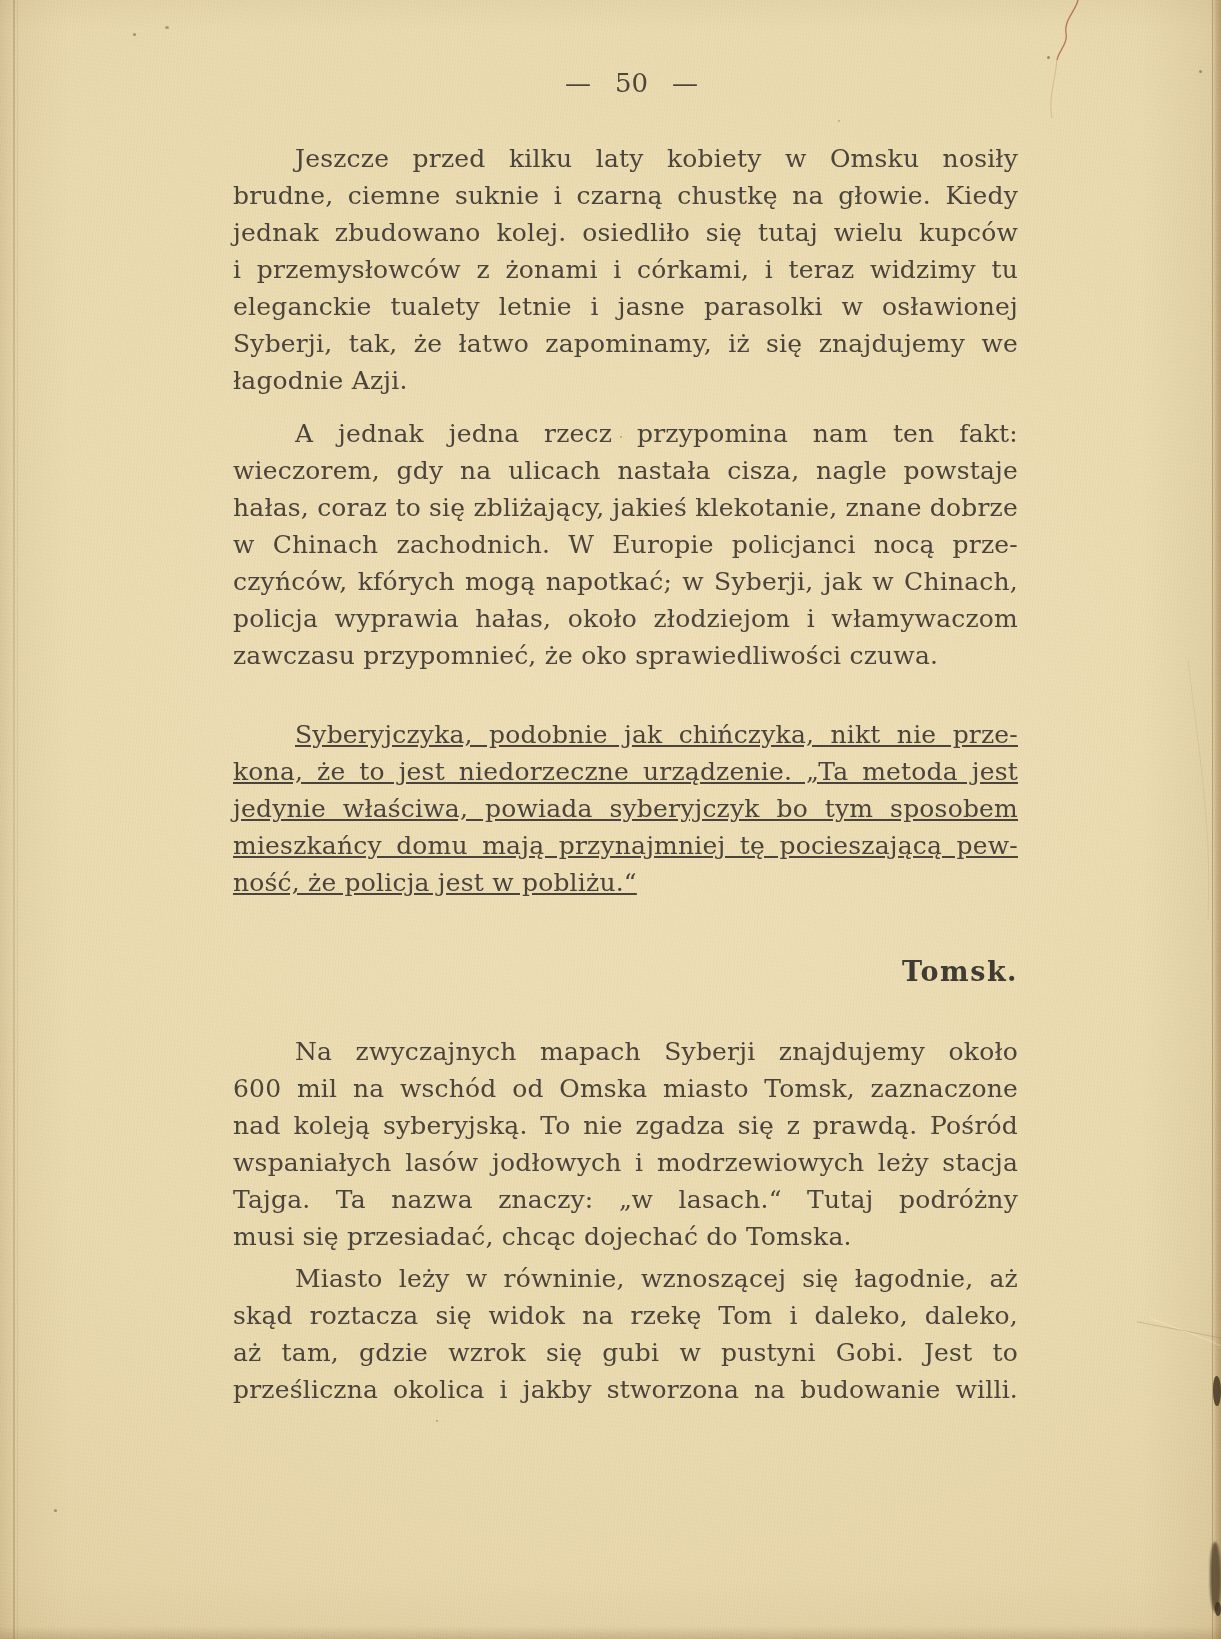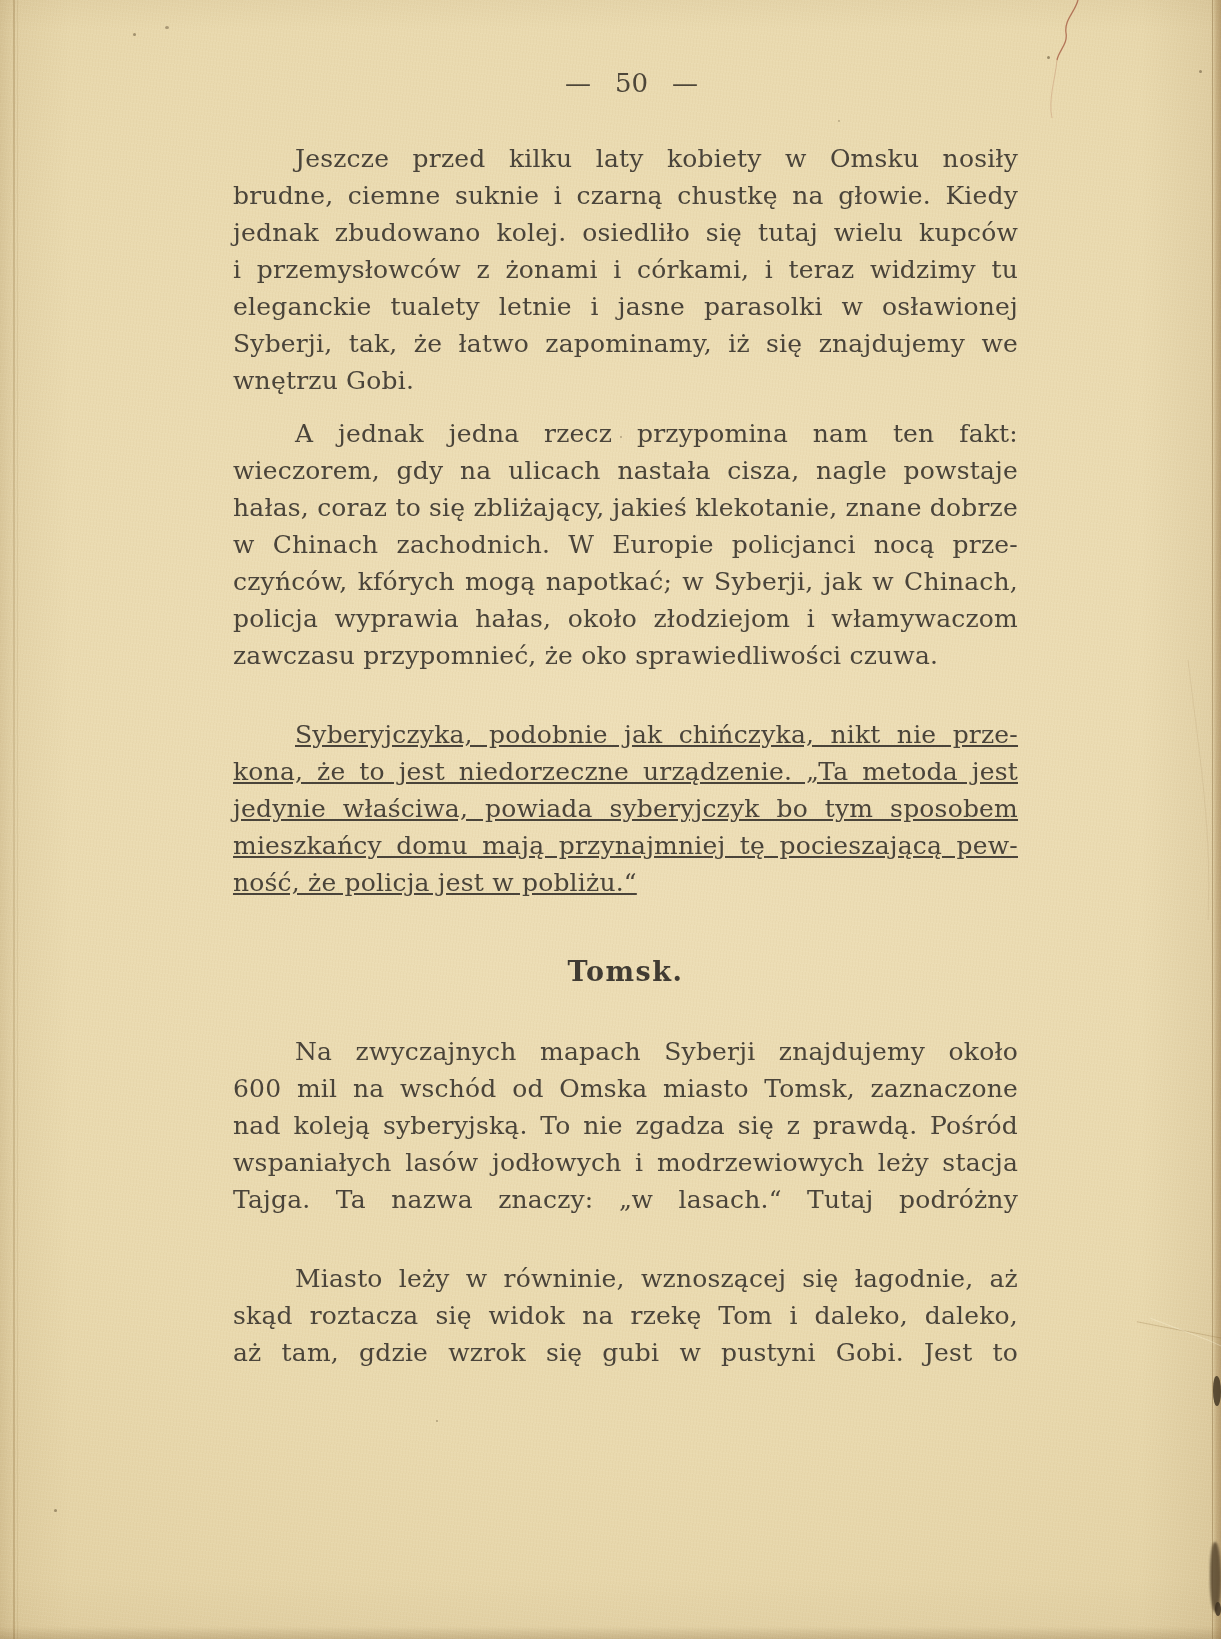--- a/index.html
+++ b/index.html
@@ -39,21 +39,21 @@
   .line {
     height: 37px; line-height: 37px;
     text-align: justify; text-align-last: justify;
     letter-spacing: 0.2px;
     white-space: normal;
   }
   .line.first { text-indent: 62px; }
   .line.last { text-align-last: left; }
   .line.last.fill { text-align-last: justify; }
   .heading-block {
-    text-align: center;
+    text-align: right;
     font-weight: bold;
     font-size: 27px; line-height: 40px;
     letter-spacing: 1.5px;
     color: #413c33;
   }
   
   .fold-line-left {
     position: absolute; left: 13px; top: 0; width: 2px; height: 100%;
     background: linear-gradient(180deg, rgba(140,110,60,0.30), rgba(140,110,60,0.18) 50%, rgba(140,110,60,0.32));
   }
@@ -99,21 +99,21 @@
   </div>
 
   <div class="text-column">
       <div class="block" style="top: 140px;">
         <div class="line first">Jeszcze przed kilku laty kobiety w Omsku nosiły</div>
         <div class="line">brudne, ciemne suknie i czarną chustkę na głowie. Kiedy</div>
         <div class="line">jednak zbudowano kolej. osiedliło się tutaj wielu kupców</div>
         <div class="line">i przemysłowców z żonami i córkami, i teraz widzimy tu</div>
         <div class="line">eleganckie tualety letnie i jasne parasolki w osławionej</div>
         <div class="line">Syberji, tak, że łatwo zapominamy, iż się znajdujemy we</div>
-        <div class="line last">wnętrzu Gobi.</div>
+        <div class="line last">łagodnie Azji.</div>
       </div>
       <div class="block" style="top: 415px;">
         <div class="line first">A jednak jedna rzecz przypomina nam ten fakt:</div>
         <div class="line">wieczorem, gdy na ulicach nastała cisza, nagle powstaje</div>
         <div class="line">hałas, coraz to się zbliżający, jakieś klekotanie, znane dobrze</div>
         <div class="line">w Chinach zachodnich. W Europie policjanci nocą prze-</div>
         <div class="line">czyńców, kfórych mogą napotkać; w Syberji, jak w Chinach,</div>
         <div class="line">policja wyprawia hałas, około złodziejom i włamywaczom</div>
         <div class="line last">zawczasu przypomnieć, że oko sprawiedliwości czuwa.</div>
       </div>
@@ -124,25 +124,27 @@
         <div class="line">mieszkańcy domu mają przynajmniej tę pocieszającą pew-</div>
         <div class="line last">ność, że policja jest w pobliżu.“</div>
       </div>
       <div class="block heading-block" style="top: 952px;">Tomsk.</div>
       <div class="block" style="top: 1033px;">
         <div class="line first">Na zwyczajnych mapach Syberji znajdujemy około</div>
         <div class="line">600 mil na wschód od Omska miasto Tomsk, zaznaczone</div>
         <div class="line">nad koleją syberyjską. To nie zgadza się z prawdą. Pośród</div>
         <div class="line">wspaniałych lasów jodłowych i modrzewiowych leży stacja</div>
         <div class="line">Tajga. Ta nazwa znaczy: „w lasach.“ Tutaj podróżny</div>
+        <div class="line last">musi się przesiadać, chcąc dojechać do Tomska.</div>
       </div>
       <div class="block" style="top: 1260px;">
         <div class="line first">Miasto leży w równinie, wznoszącej się łagodnie, aż</div>
         <div class="line">skąd roztacza się widok na rzekę Tom i daleko, daleko,</div>
         <div class="line">aż tam, gdzie wzrok się gubi w pustyni Gobi. Jest to</div>
+        <div class="line last fill">prześliczna okolica i jakby stworzona na budowanie willi.</div>
       </div>
     </div>
 
   <div class="fold-line-left"></div>
   <div class="fold-line-left2"></div>
   <div class="page-edge-line"></div>
   <div class="page-edge-right"></div>
   <div class="ink-blot blot-a"></div>
   <div class="ink-blot blot-b"></div>
   <div class="ink-blot blot-c"></div>

